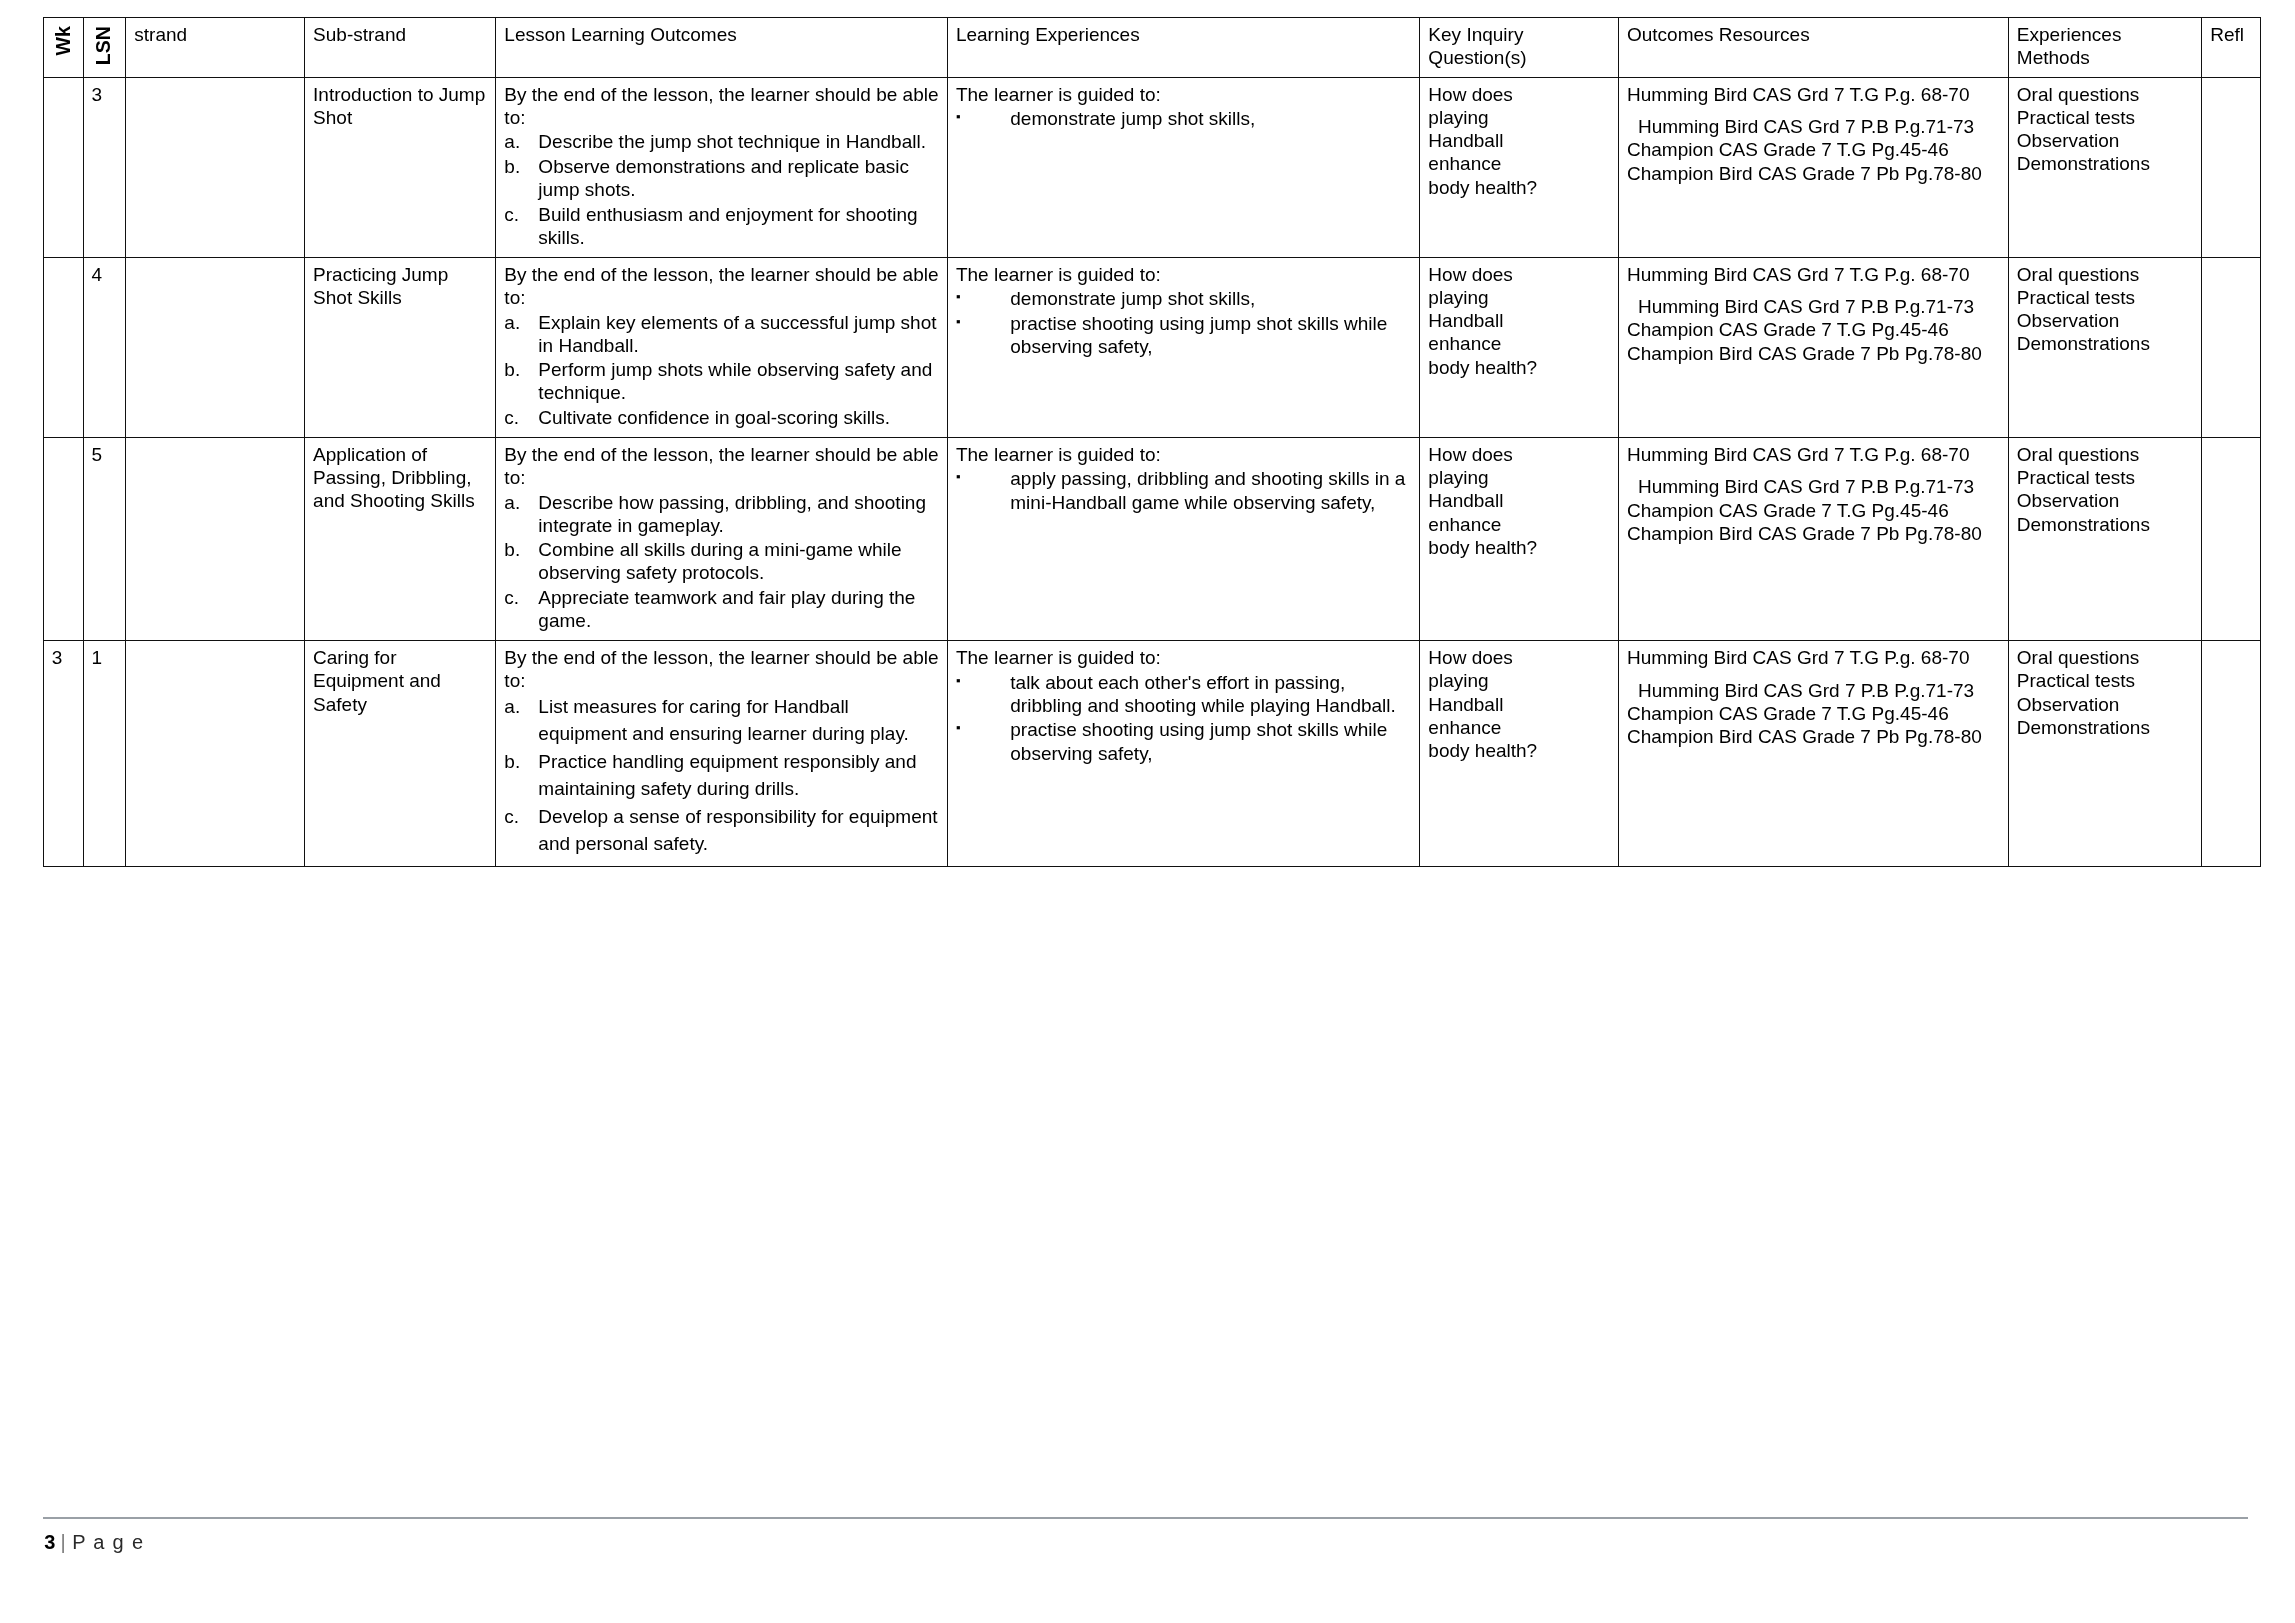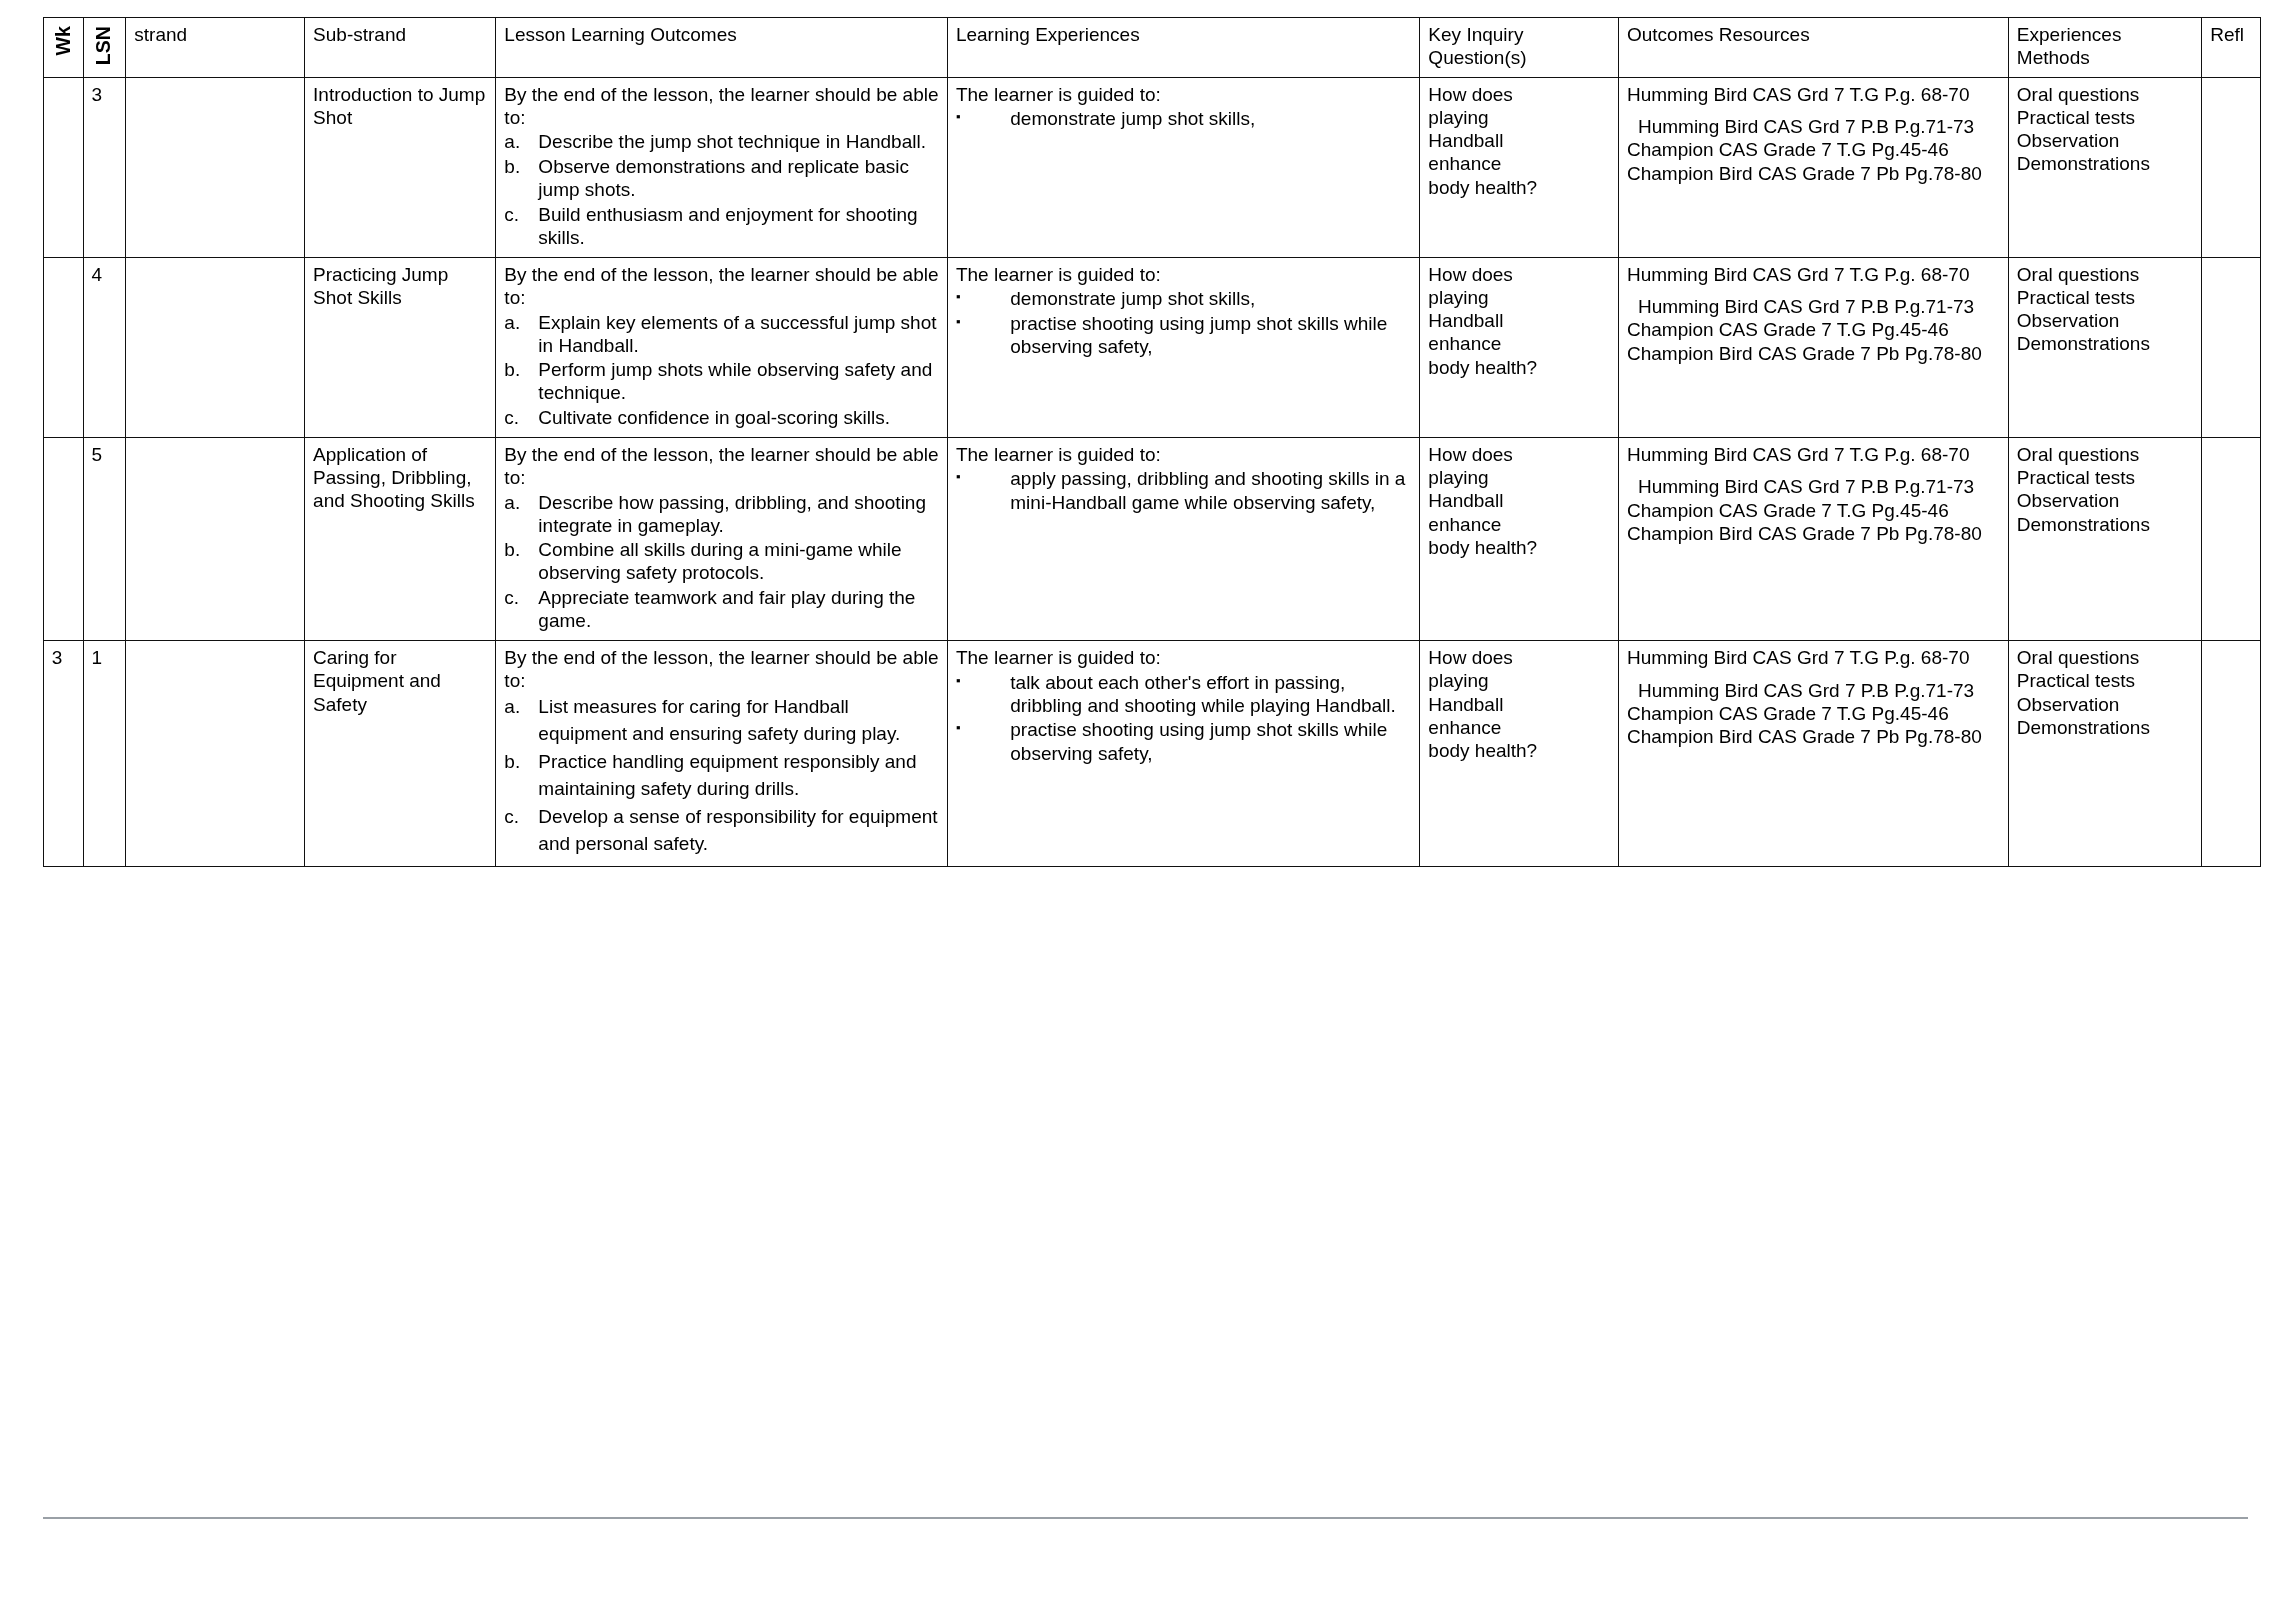--- a/index.html
+++ b/index.html
@@ -331,21 +331,21 @@
         <tr>
           <td class="num">3</td>
           <td class="num">1</td>
           <td></td>
           <td>Caring for Equipment and Safety</td>
           <td>
             <p class="lead">By the end of the lesson, the learner should be able to:</p>
             <ol class="abc loose">
               <li>
                 <span class="mk">a.</span>
-                <span class="tx">List measures for caring for Handball equipment and ensuring safety during play.</span>
+                <span class="tx">List measures for caring for Handball equipment and ensuring learner during play.</span>
               </li>
               <li>
                 <span class="mk">b.</span>
                 <span class="tx">Practice handling equipment responsibly and maintaining safety during drills.</span>
               </li>
               <li>
                 <span class="mk">c.</span>
                 <span class="tx">Develop a sense of responsibility for equipment and personal safety.</span>
               </li>
             </ol>
@@ -382,16 +382,19 @@
             <div>Observation</div>
             <div>Demonstrations</div>
           </td>
           <td></td>
         </tr>
       </tbody>
   </table>
 
   <div class="footer">
     <div class="rule"></div>
+    <div class="ftxt">
+      <b>3</b><span class="sep">|</span><span>P a g e</span>
+    </div>
   </div>
 
 </div>
 
 
 </body></html>

